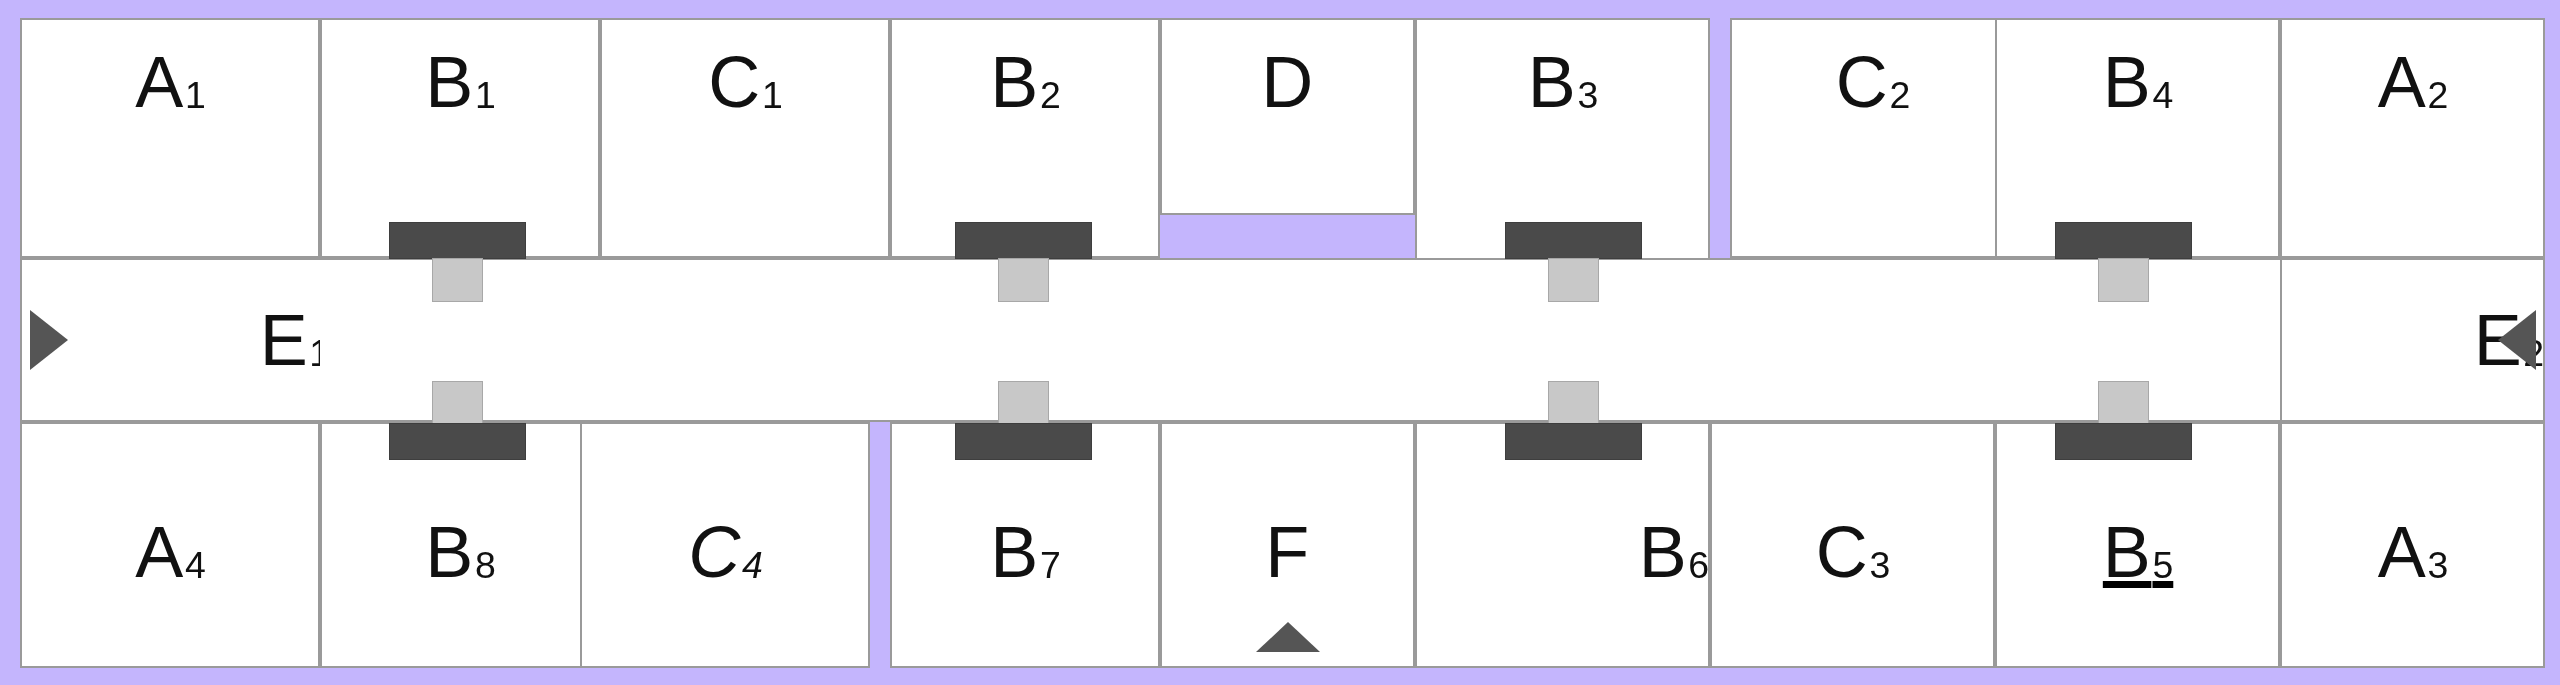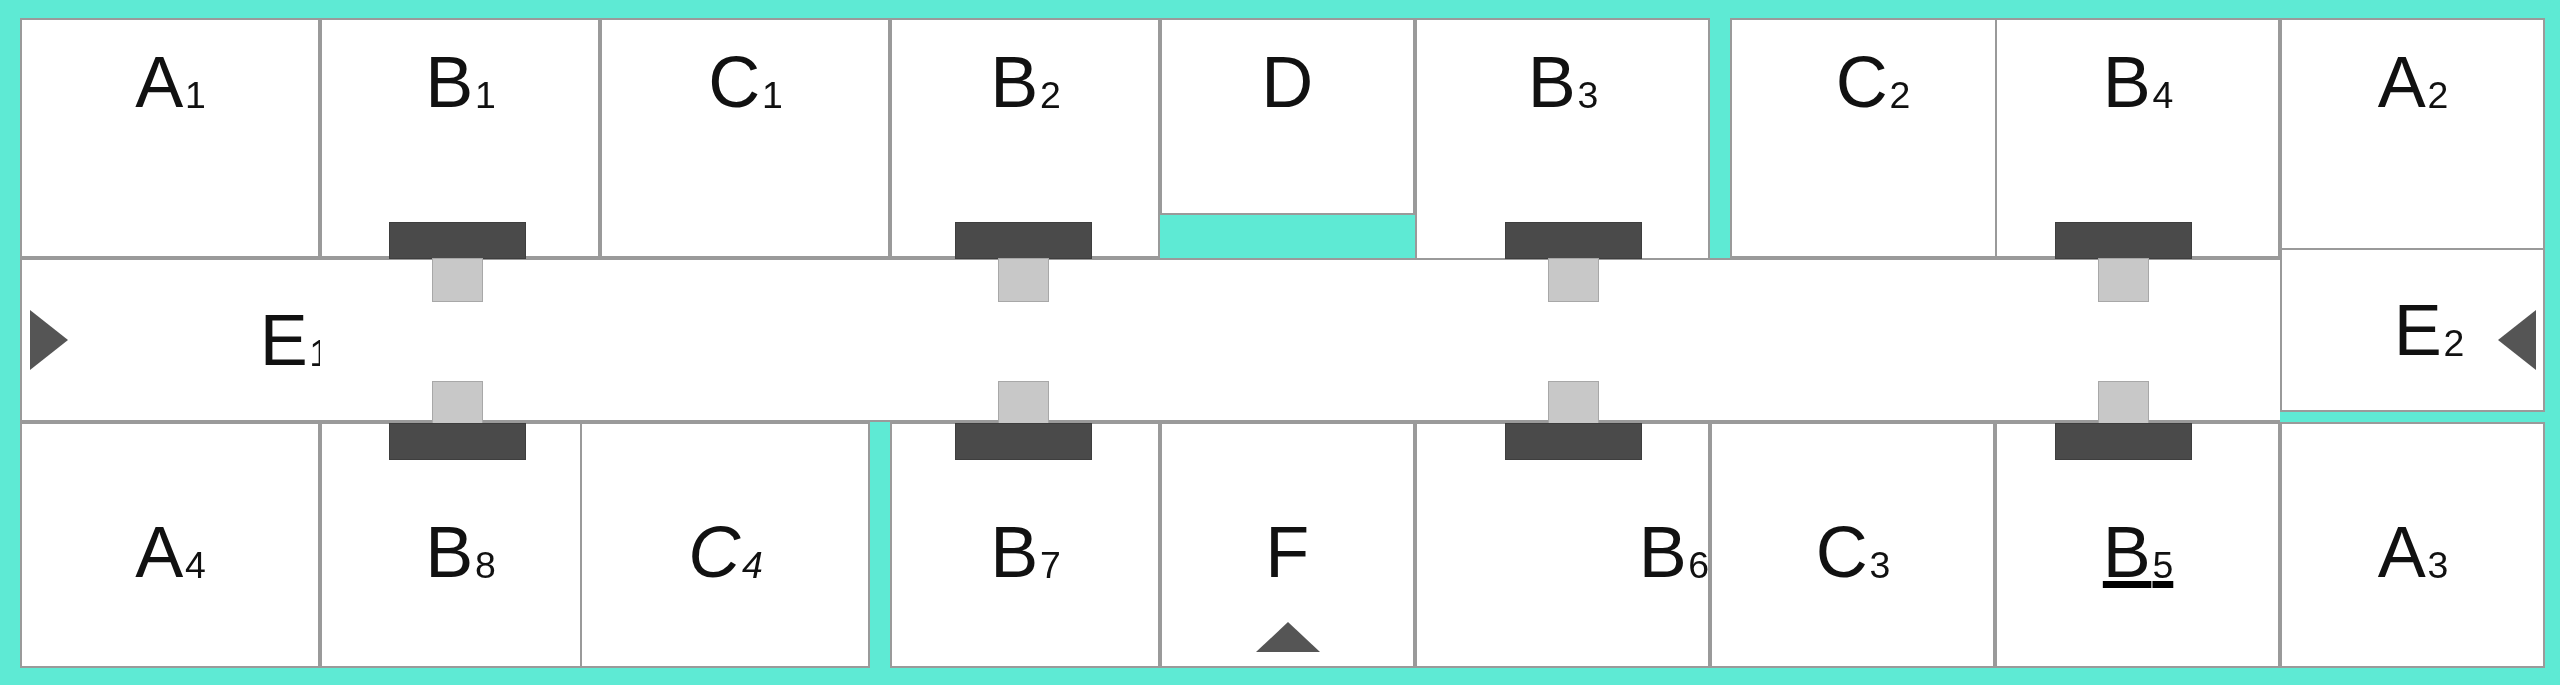--- a/index.html
+++ b/index.html
@@ -4,21 +4,21 @@
 <style>
   html, body {
     margin: 0;
     padding: 0;
     background: #ffffff;
   }
   #stage {
     position: relative;
     width: 2560px;
     height: 685px;
-    background: #5eead4;
+    background: #c4b5fd;
     font-family: "Liberation Sans", sans-serif;
     overflow: hidden;
   }
 
   
   .cell {
     position: absolute;
     box-sizing: border-box;
     border: 2px solid #9a9a9a;
     background: #ffffff;
@@ -155,21 +155,21 @@
   <div class="row-mid">
 
     <div class="cell" style="left:20px; top:258px; width:353px; height:164px; justify-content:flex-end; padding-right:42px;">
       <span class="cell-label">
         <span>E</span><sub>1</sub>
       </span>
     </div>
 
     <div class="cell" style="left:320px; top:258px; width:1960px; height:164px; border-left:none; border-right:none;"></div>
 
-    <div class="cell" style="left:2280px; top:248px; width:265px; height:164px; justify-content:center; padding-left:32px;">
+    <div class="cell" style="left:2280px; top:258px; width:265px; height:164px; justify-content:flex-end; padding-left:32px;">
       <span class="cell-label">
         <span>E</span><sub>2</sub>
       </span>
     </div>
   </div>
 
   <div class="row-bot">
 
     <div class="cell" style="left:20px; top:422px; width:300px; height:246px;">
       <span class="cell-label">

